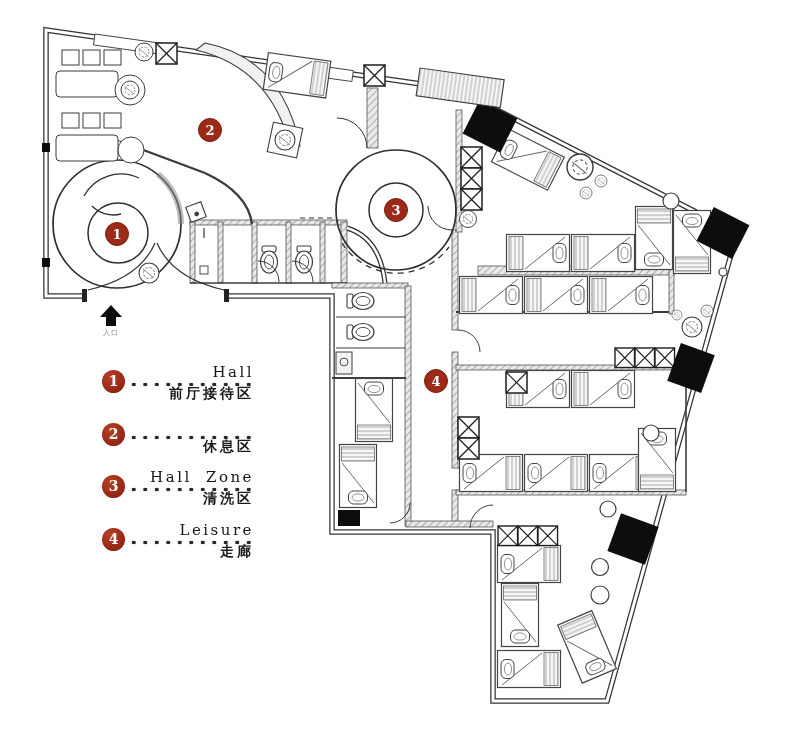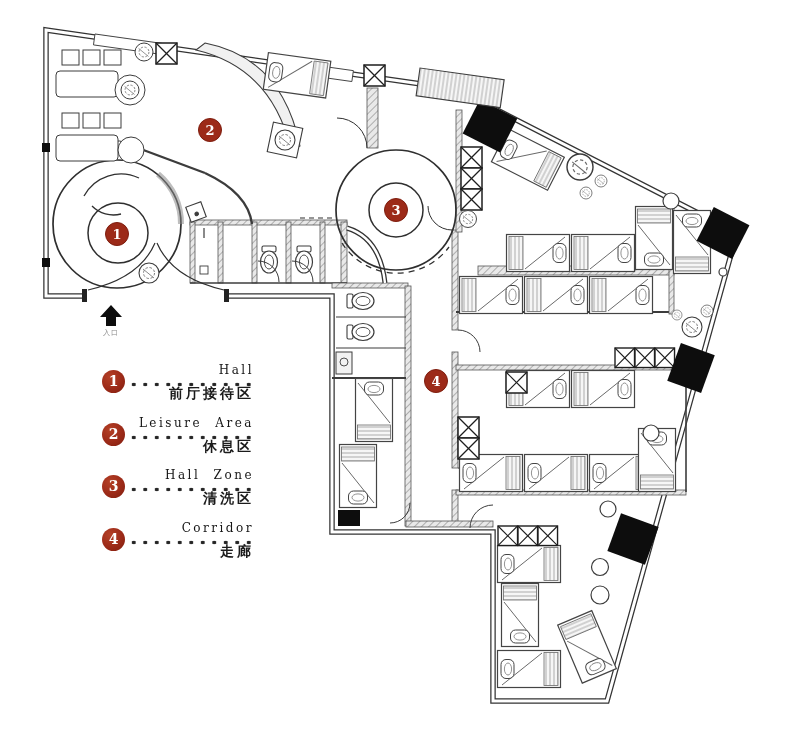--- a/index.html
+++ b/index.html
@@ -9,21 +9,21 @@
 
   
   .legend-row{position:absolute;left:98px;width:158px;height:40px;}
   .badge{position:absolute;left:4px;top:7px;width:23px;height:23px;border-radius:50%;
          background:radial-gradient(circle at 35% 30%, #b44026 0%, #9c2a18 55%, #7e1d0e 100%);
          color:#fff;font-weight:bold;font-size:14px;line-height:23px;text-align:center;
          font-family:"DejaVu Serif","Liberation Serif",serif;}
   .dots{position:absolute;left:30px;right:4px;top:19px;height:5px;
         background-image:radial-gradient(circle,#262626 1.7px,transparent 2.1px);
         background-size:11.5px 5px;background-repeat:repeat-x;background-position:left center;}
-  .en{position:absolute;right:2px;top:0;font-size:12px;color:#151515;
+  .en{position:absolute;right:2px;top:0;font-size:15px;color:#151515;
       letter-spacing:2.5px;word-spacing:7px;white-space:nowrap;}
   .zh{position:absolute;right:2px;top:22px;font-size:14px;font-weight:600;color:#1b1b1b;
       letter-spacing:3px;white-space:nowrap;
       font-family:"DejaVu Sans","Liberation Sans",sans-serif;}
   .r1{top:363px}.r2{top:416px}.r3{top:468px}.r4{top:521px}
 </style>
 </head>
 <body>
 
 <div id="stage">
@@ -286,31 +286,30 @@
 
 <div>
   <div class="legend-row r1">
     <div class="badge">1</div>
     <div class="en">Hall</div>
     <div class="dots"></div>
     <div class="zh">前厅接待区</div>
   </div>
   <div class="legend-row r2">
     <div class="badge">2</div>
-    <div class="en">Leisure Area</div>
     <div class="dots"></div>
     <div class="zh">休息区</div>
   </div>
   <div class="legend-row r3">
     <div class="badge">3</div>
     <div class="en">Hall Zone</div>
     <div class="dots"></div>
     <div class="zh">清洗区</div>
   </div>
   <div class="legend-row r4">
     <div class="badge">4</div>
-    <div class="en">Corridor</div>
+    <div class="en">Leisure</div>
     <div class="dots"></div>
     <div class="zh">走廊</div>
   </div>
 </div>
 
 </div>
 
 </body></html>

